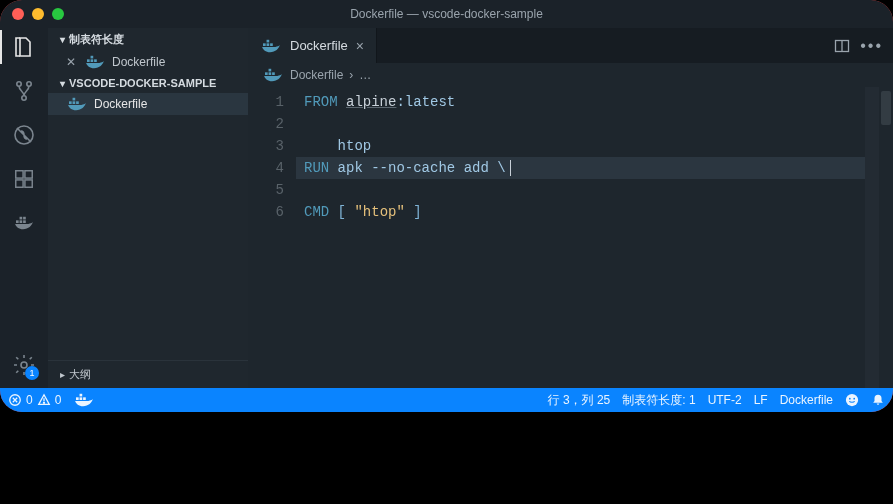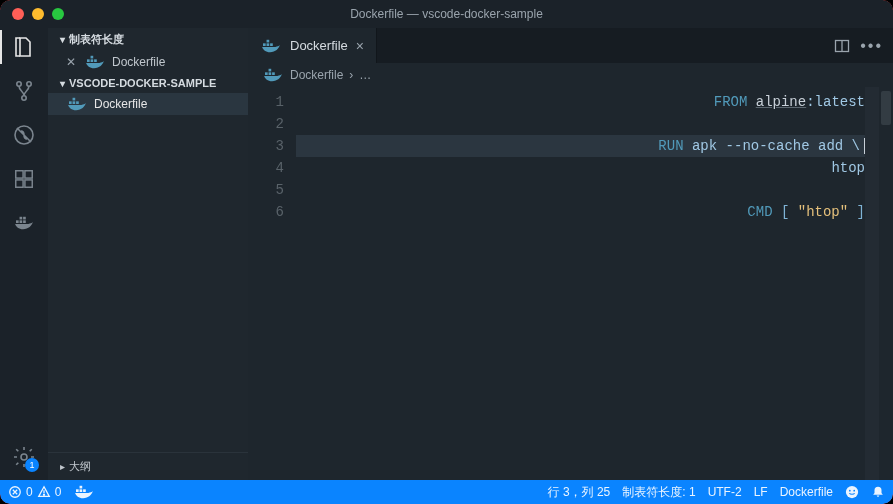--- a/index.html
+++ b/index.html
@@ -1,19 +1,19 @@
 <!DOCTYPE html>
 <html><head>
 <meta charset="utf-8">
 <style>
   * { box-sizing: border-box; margin: 0; padding: 0; }
   html, body { width: 893px; height: 504px; overflow: hidden; font-family: -apple-system, "Helvetica Neue", "PingFang SC", "Microsoft YaHei", sans-serif; }
   body { background: #000; border-radius: 10px; }
 
-  .window { width: 893px; height: 504px; background: #ef4444; border-radius: 10px; display: flex; flex-direction: column; overflow: hidden; }
+  .window { width: 893px; height: 412px; background: #ef4444; border-radius: 22px; display: flex; flex-direction: column; overflow: hidden; }
 
   .titlebar { height: 28px; display: flex; align-items: center; position: relative; background: #1b2229; }
   .traffic { display: flex; gap: 8px; margin-left: 12px; }
   .dot { width: 12px; height: 12px; border-radius: 50%; }
   .dot.r { background: #ff5f57; }
   .dot.y { background: #febc2e; }
   .dot.g { background: #28c840; }
   .title { position: absolute; left: 0; right: 0; text-align: center; color: #9aa4ad; font-size: 12px; pointer-events: none; }
 
   .body { flex: 1; display: flex; min-height: 0; }
@@ -38,21 +38,21 @@
   .tab { display: flex; align-items: center; gap: 8px; padding: 0 12px; color: #d5dbe0; font-size: 13px; background: #1e262d; border-right: 1px solid #11161b; }
   .tab .close { color:#9aa4ad; font-size:14px; }
   .tabbar .grow { flex:1; }
   .tab-actions { display:flex; align-items:center; gap:10px; padding:0 10px; color:#9aa4ad; }
 
   .breadcrumb { height: 24px; display:flex; align-items:center; gap:6px; padding:0 14px; font-size:12px; color:#9aa4ad; }
 
   .editor { flex:1; display:flex; font-family: Menlo, Consolas, "Courier New", monospace; font-size: 14px; position:relative; }
   .gutter { width: 48px; text-align: right; padding: 4px 12px 4px 0; color: #596269; user-select:none; }
   .gutter div { height: 22px; line-height: 22px; }
-  .code { flex:1; padding: 4px 0; color:#c8d0d8; position:relative;text-align:right; }
+  .code { flex:1; padding: 4px 0; color:#c8d0d8; position:relative; }
   .code .line { height:22px; line-height:22px; white-space: pre; padding-left: 8px; }
   .code .line.hl { background: rgba(60,75,88,.45); }
   .kw { color:#519aba; }
   .dir { color:#a0c8e4; }
   .str { color:#e5c07b; }
   .punc { color:#7fb3d5; }
   .img { color:#c8d0d8; text-decoration: underline; text-decoration-color:#5c6770; }
   .cursor { display:inline-block; width:1px; height:16px; background:#c8d0d8; vertical-align:middle; margin-left:4px; }
   .minimap { width:14px; background:#232b33; }
   .overview { width:14px; background:#1e262d; position:relative; }
@@ -212,22 +212,22 @@
             <div>1</div>
             <div>2</div>
             <div>3</div>
             <div>4</div>
             <div>5</div>
             <div>6</div>
           </div>
         <div class="code" id="code">
             <div class="line"><span class="kw">FROM </span><span class="img">alpine</span><span class="dir">:latest</span></div>
             <div class="line"></div>
+            <div class="line"><span class="dir">    htop</span></div>
             <div class="line hl"><span class="kw">RUN </span><span class="dir">apk --no-cache add \</span><span class="cursor"></span></div>
-            <div class="line"><span class="dir">    htop</span></div>
             <div class="line"></div>
             <div class="line"><span class="kw">CMD </span><span class="punc">[ </span><span class="str">"htop"</span><span class="punc"> ]</span></div>
           </div>
         <div class="minimap"></div>
         <div class="overview">
             <div class="ov-slider"></div>
           </div>
       </div>
     </div>
 

